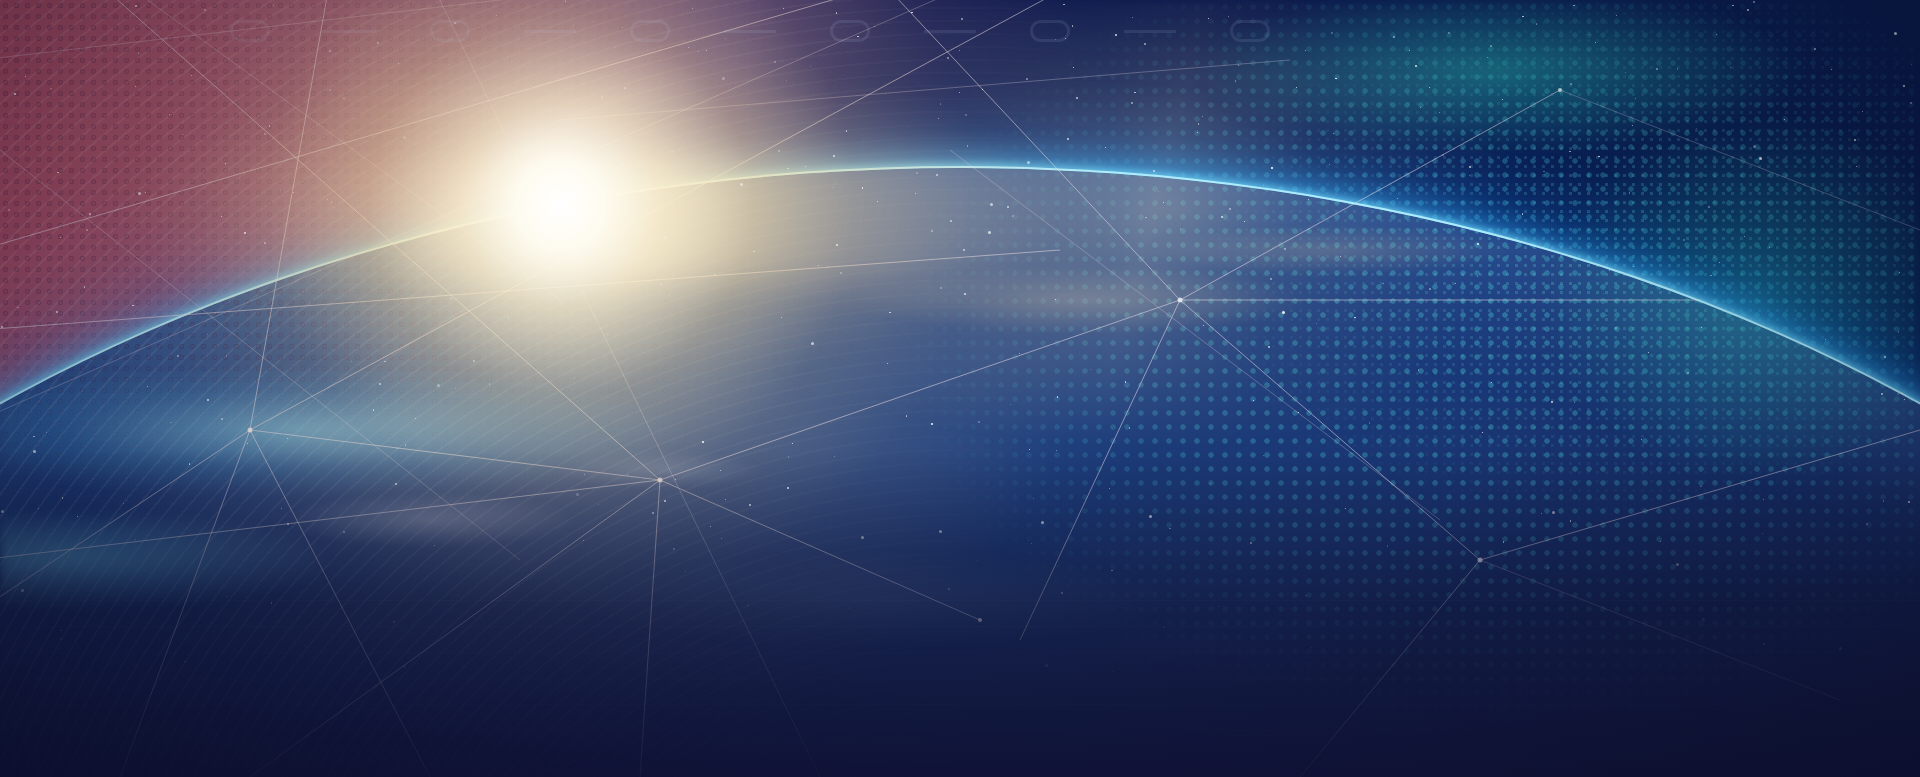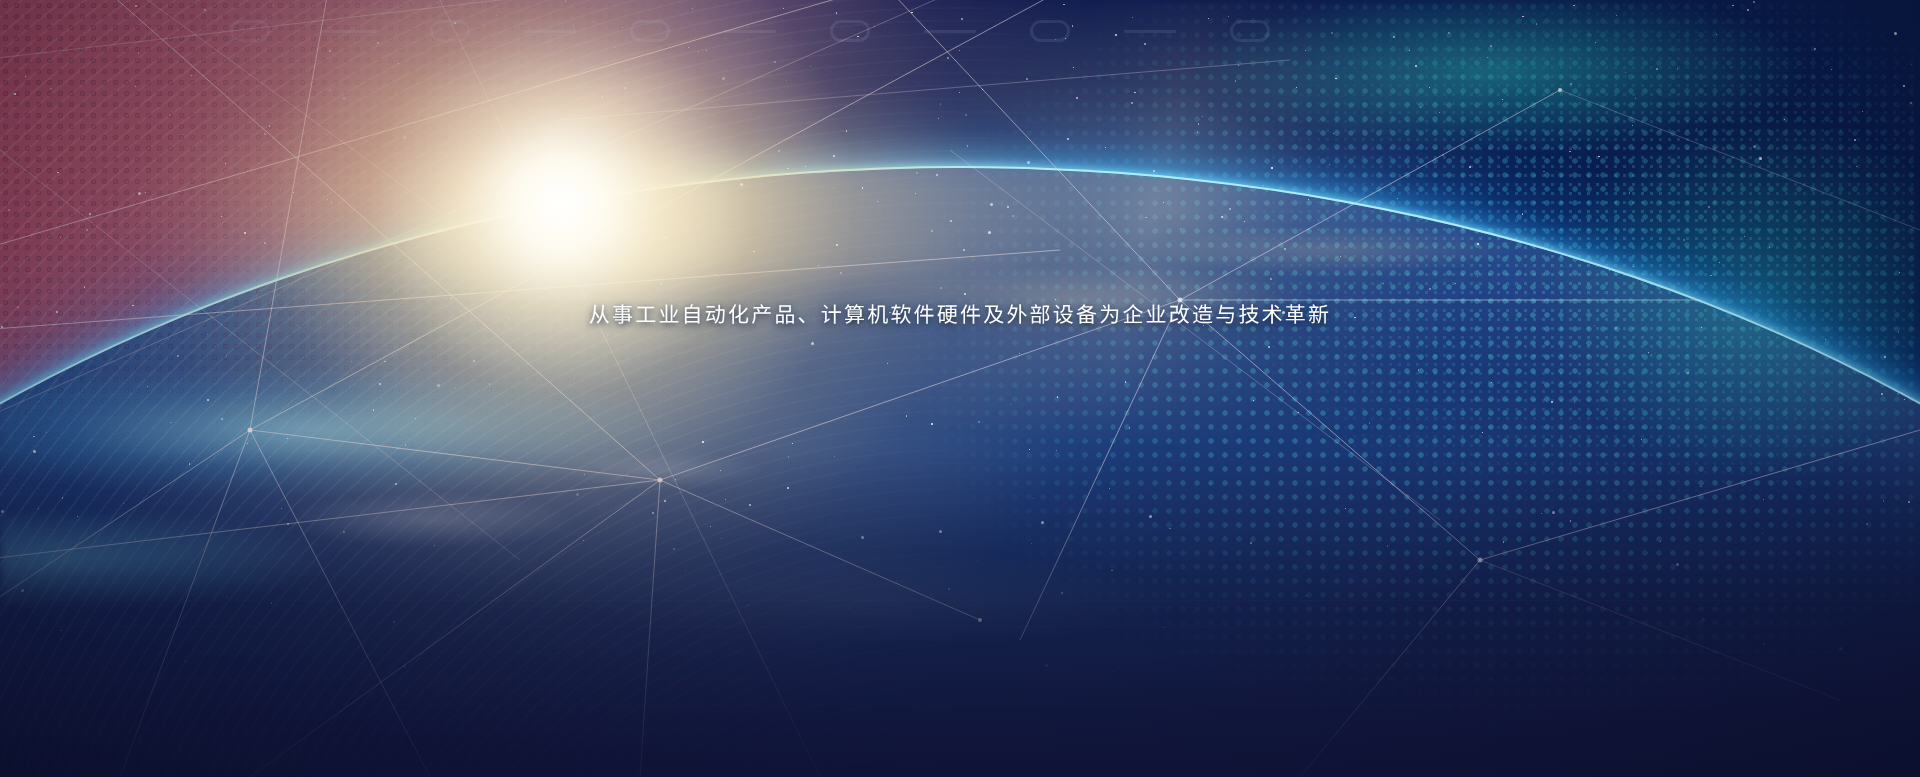--- a/index.html
+++ b/index.html
@@ -726,16 +726,15 @@
     <span></span>
     <span class="dash"></span>
     <span></span>
   </div>
 
   <div class="layer" id="scanlines"></div>
   <div class="layer" id="bottom-fade"></div>
   <div class="layer" id="edge-vignette"></div>
 
   <div id="copy">
-    <div class="sub" id="sub1">从事工业自动化产品、计算机软件硬件及外部设备为企业改造与技术革新</div>
   </div>
 
 </div>
 
 </body></html>

